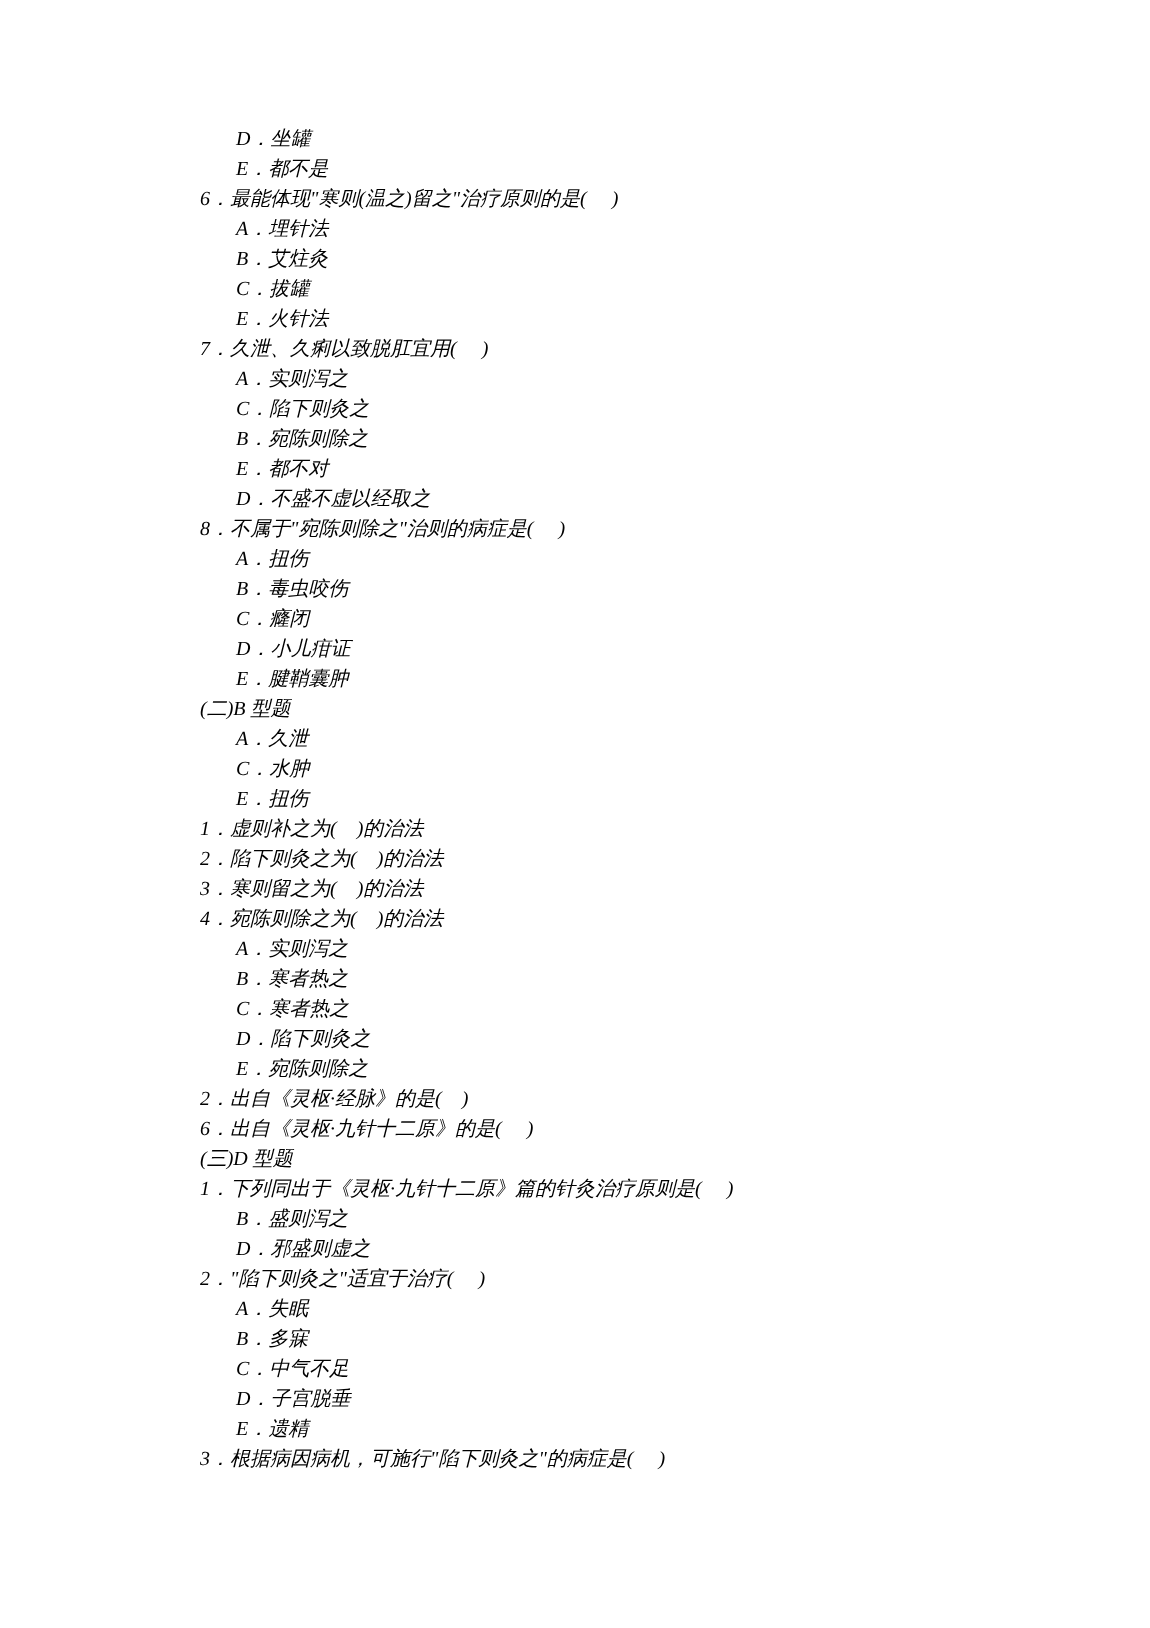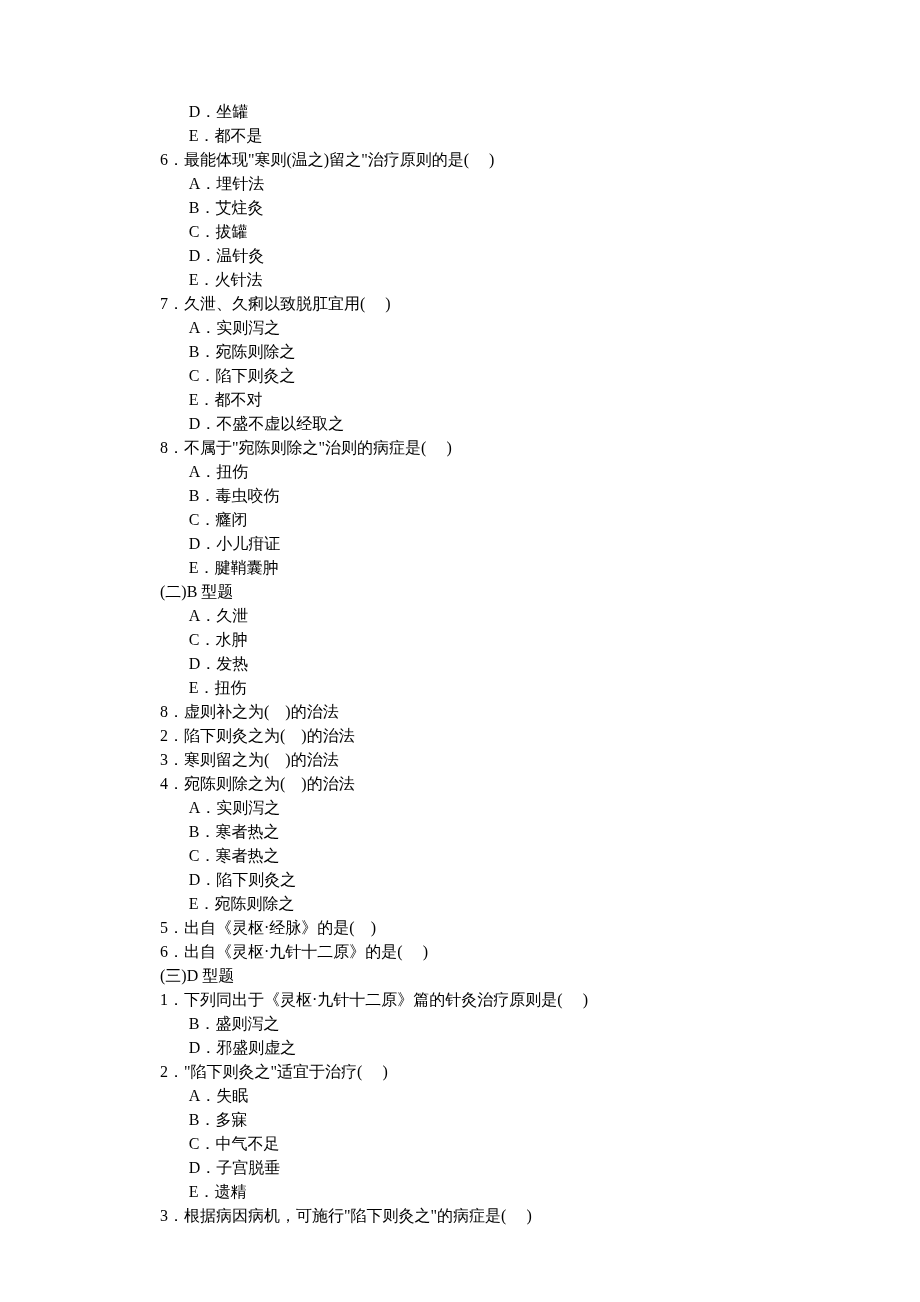--- a/index.html
+++ b/index.html
@@ -8,63 +8,62 @@
       line-height: 1.5;
       color: #000;
       background: #fff;
       margin: 0;
       padding: 100px 160px;
       width: 920px;
       box-sizing: border-box;
     }
     .line {
       white-space: pre;
+      font-style: italic;
     }
     .indent-4 { padding-left: 1.8em; }
     .indent-0 { padding-left: 0; }
   </style>
 </head>
 <body>
 
 <div id="content">
     <div class="line indent-4">D．坐罐</div>
     <div class="line indent-4">E．都不是</div>
     <div class="line indent-0">6．最能体现"寒则(温之)留之"治疗原则的是(     )</div>
     <div class="line indent-4">A．埋针法</div>
     <div class="line indent-4">B．艾炷灸</div>
     <div class="line indent-4">C．拔罐</div>
-    <div class="line indent-4">D．温针灸</div>
     <div class="line indent-4">E．火针法</div>
     <div class="line indent-0">7．久泄、久痢以致脱肛宜用(     )</div>
     <div class="line indent-4">A．实则泻之</div>
+    <div class="line indent-4">C．陷下则灸之</div>
     <div class="line indent-4">B．宛陈则除之</div>
-    <div class="line indent-4">C．陷下则灸之</div>
     <div class="line indent-4">E．都不对</div>
     <div class="line indent-4">D．不盛不虚以经取之</div>
     <div class="line indent-0">8．不属于"宛陈则除之"治则的病症是(     )</div>
     <div class="line indent-4">A．扭伤</div>
     <div class="line indent-4">B．毒虫咬伤</div>
     <div class="line indent-4">C．癃闭</div>
     <div class="line indent-4">D．小儿疳证</div>
     <div class="line indent-4">E．腱鞘囊肿</div>
     <div class="line indent-0">(二)B 型题</div>
     <div class="line indent-4">A．久泄</div>
     <div class="line indent-4">C．水肿</div>
-    <div class="line indent-4">D．发热</div>
     <div class="line indent-4">E．扭伤</div>
-    <div class="line indent-0">8．虚则补之为(    )的治法</div>
+    <div class="line indent-0">1．虚则补之为(    )的治法</div>
     <div class="line indent-0">2．陷下则灸之为(    )的治法</div>
     <div class="line indent-0">3．寒则留之为(    )的治法</div>
     <div class="line indent-0">4．宛陈则除之为(    )的治法</div>
     <div class="line indent-4">A．实则泻之</div>
     <div class="line indent-4">B．寒者热之</div>
     <div class="line indent-4">C．寒者热之</div>
     <div class="line indent-4">D．陷下则灸之</div>
     <div class="line indent-4">E．宛陈则除之</div>
-    <div class="line indent-0">5．出自《灵枢·经脉》的是(    )</div>
+    <div class="line indent-0">2．出自《灵枢·经脉》的是(    )</div>
     <div class="line indent-0">6．出自《灵枢·九针十二原》的是(     )</div>
     <div class="line indent-0">(三)D 型题</div>
     <div class="line indent-0">1．下列同出于《灵枢·九针十二原》篇的针灸治疗原则是(     )</div>
     <div class="line indent-4">B．盛则泻之</div>
     <div class="line indent-4">D．邪盛则虚之</div>
     <div class="line indent-0">2．"陷下则灸之"适宜于治疗(     )</div>
     <div class="line indent-4">A．失眠</div>
     <div class="line indent-4">B．多寐</div>
     <div class="line indent-4">C．中气不足</div>
     <div class="line indent-4">D．子宫脱垂</div>

